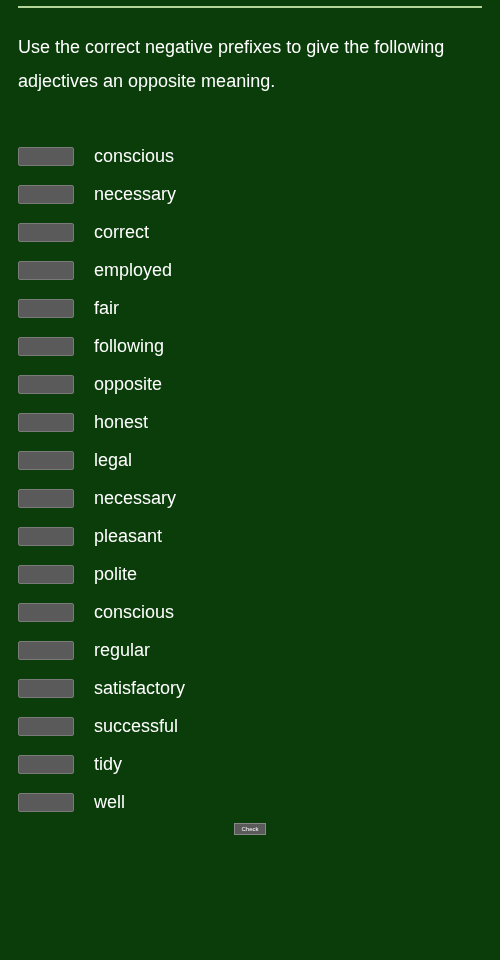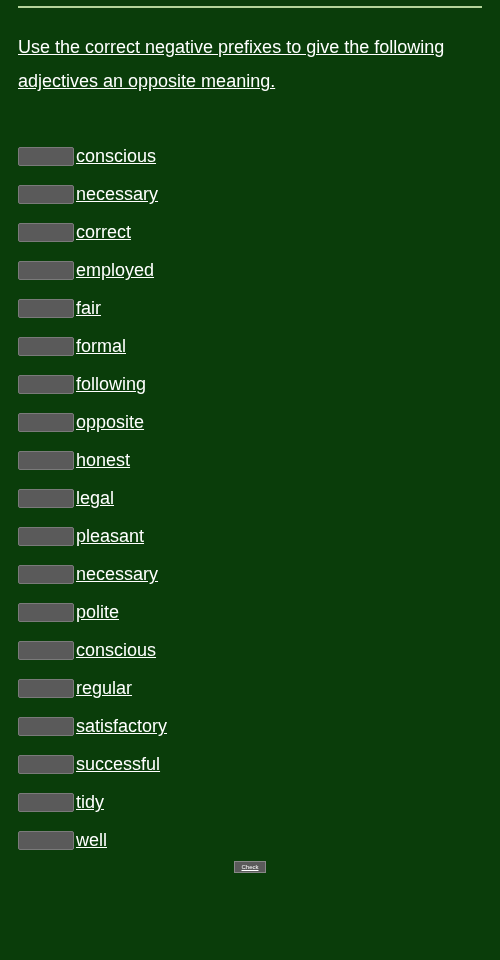--- a/index.html
+++ b/index.html
@@ -10,42 +10,41 @@
     body {
       width: 500px;
       height: 960px;
       background: #0a3d0a;
       font-family: Arial, sans-serif;
       color: #ffffff;
       overflow: hidden;
     }
     .container {
       padding: 0 18px;
-      text-decoration: underline;
     }
     .title-bar {
       border-bottom: 2px solid #b4d49a;
       height: 8px;
       margin-bottom: 22px;
     }
     .instruction {
       font-size: 18px;
       line-height: 1.9;
       font-weight: 400;
       margin-bottom: 48px;
     }
     .exercise-list {
       display: flex;
       flex-direction: column;
       gap: 17px;
     }
     .exercise-item {
       display: flex;
       align-items: center;
-      gap: 2px;
+      gap: 20px;
     }
     .prefix-input {
       width: 56px;
       height: 19px;
       background: #5a5a5a;
       border: 1px solid #7a7a7a;
       border-radius: 2px;
       color: #fff;
       font-size: 13px;
       padding: 0 4px;
@@ -90,45 +89,41 @@
       <div class="exercise-item">
         <input type="text" class="prefix-input" style="">
         <span class="adjective">employed</span>
       </div>
       <div class="exercise-item">
         <input type="text" class="prefix-input" style="">
         <span class="adjective">fair</span>
       </div>
       <div class="exercise-item">
         <input type="text" class="prefix-input" style="">
-        <span class="adjective">formal</span>
-      </div>
-      <div class="exercise-item">
-        <input type="text" class="prefix-input" style="">
         <span class="adjective">following</span>
       </div>
       <div class="exercise-item">
         <input type="text" class="prefix-input" style="">
         <span class="adjective">opposite</span>
       </div>
       <div class="exercise-item">
         <input type="text" class="prefix-input" style="">
         <span class="adjective">honest</span>
       </div>
       <div class="exercise-item">
         <input type="text" class="prefix-input" style="">
         <span class="adjective">legal</span>
       </div>
       <div class="exercise-item">
         <input type="text" class="prefix-input" style="">
-        <span class="adjective">pleasant</span>
+        <span class="adjective">necessary</span>
       </div>
       <div class="exercise-item">
         <input type="text" class="prefix-input" style="">
-        <span class="adjective">necessary</span>
+        <span class="adjective">pleasant</span>
       </div>
       <div class="exercise-item">
         <input type="text" class="prefix-input" style="">
         <span class="adjective">polite</span>
       </div>
       <div class="exercise-item">
         <input type="text" class="prefix-input" style="">
         <span class="adjective">conscious</span>
       </div>
       <div class="exercise-item">

